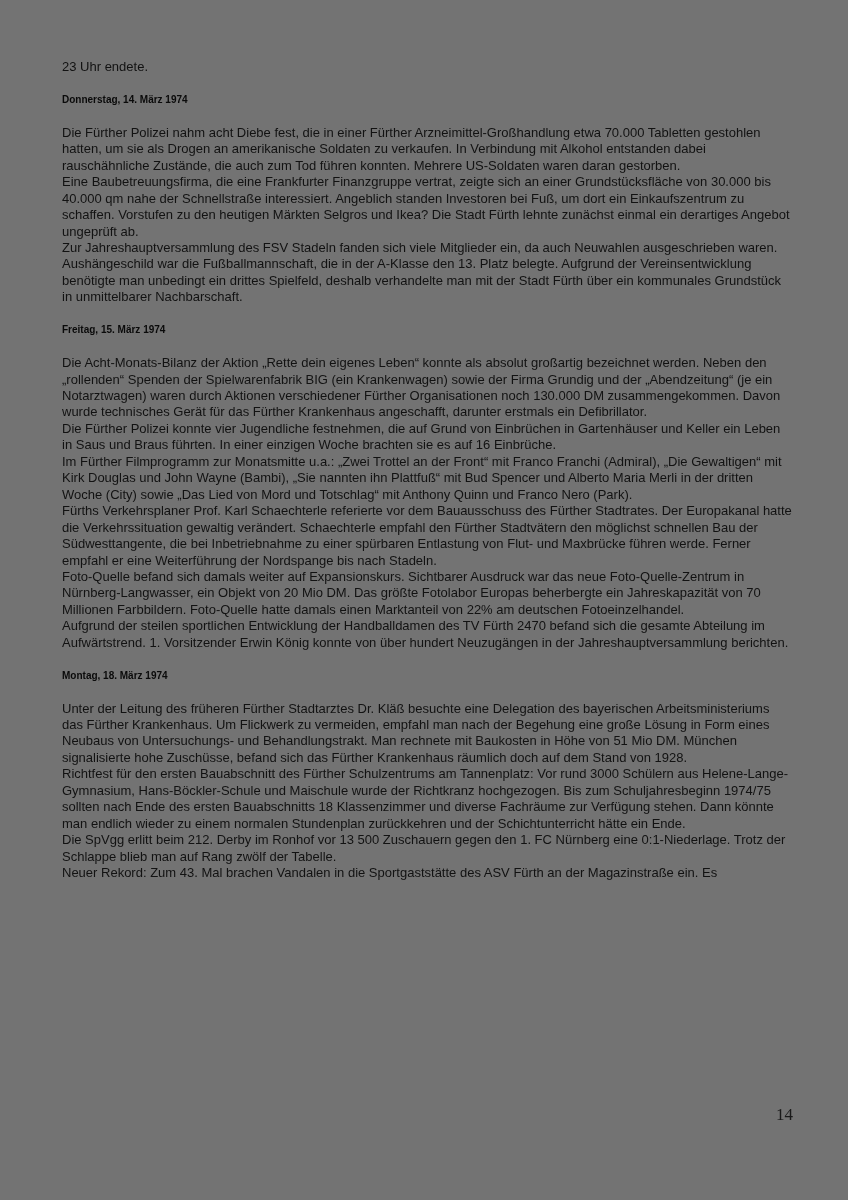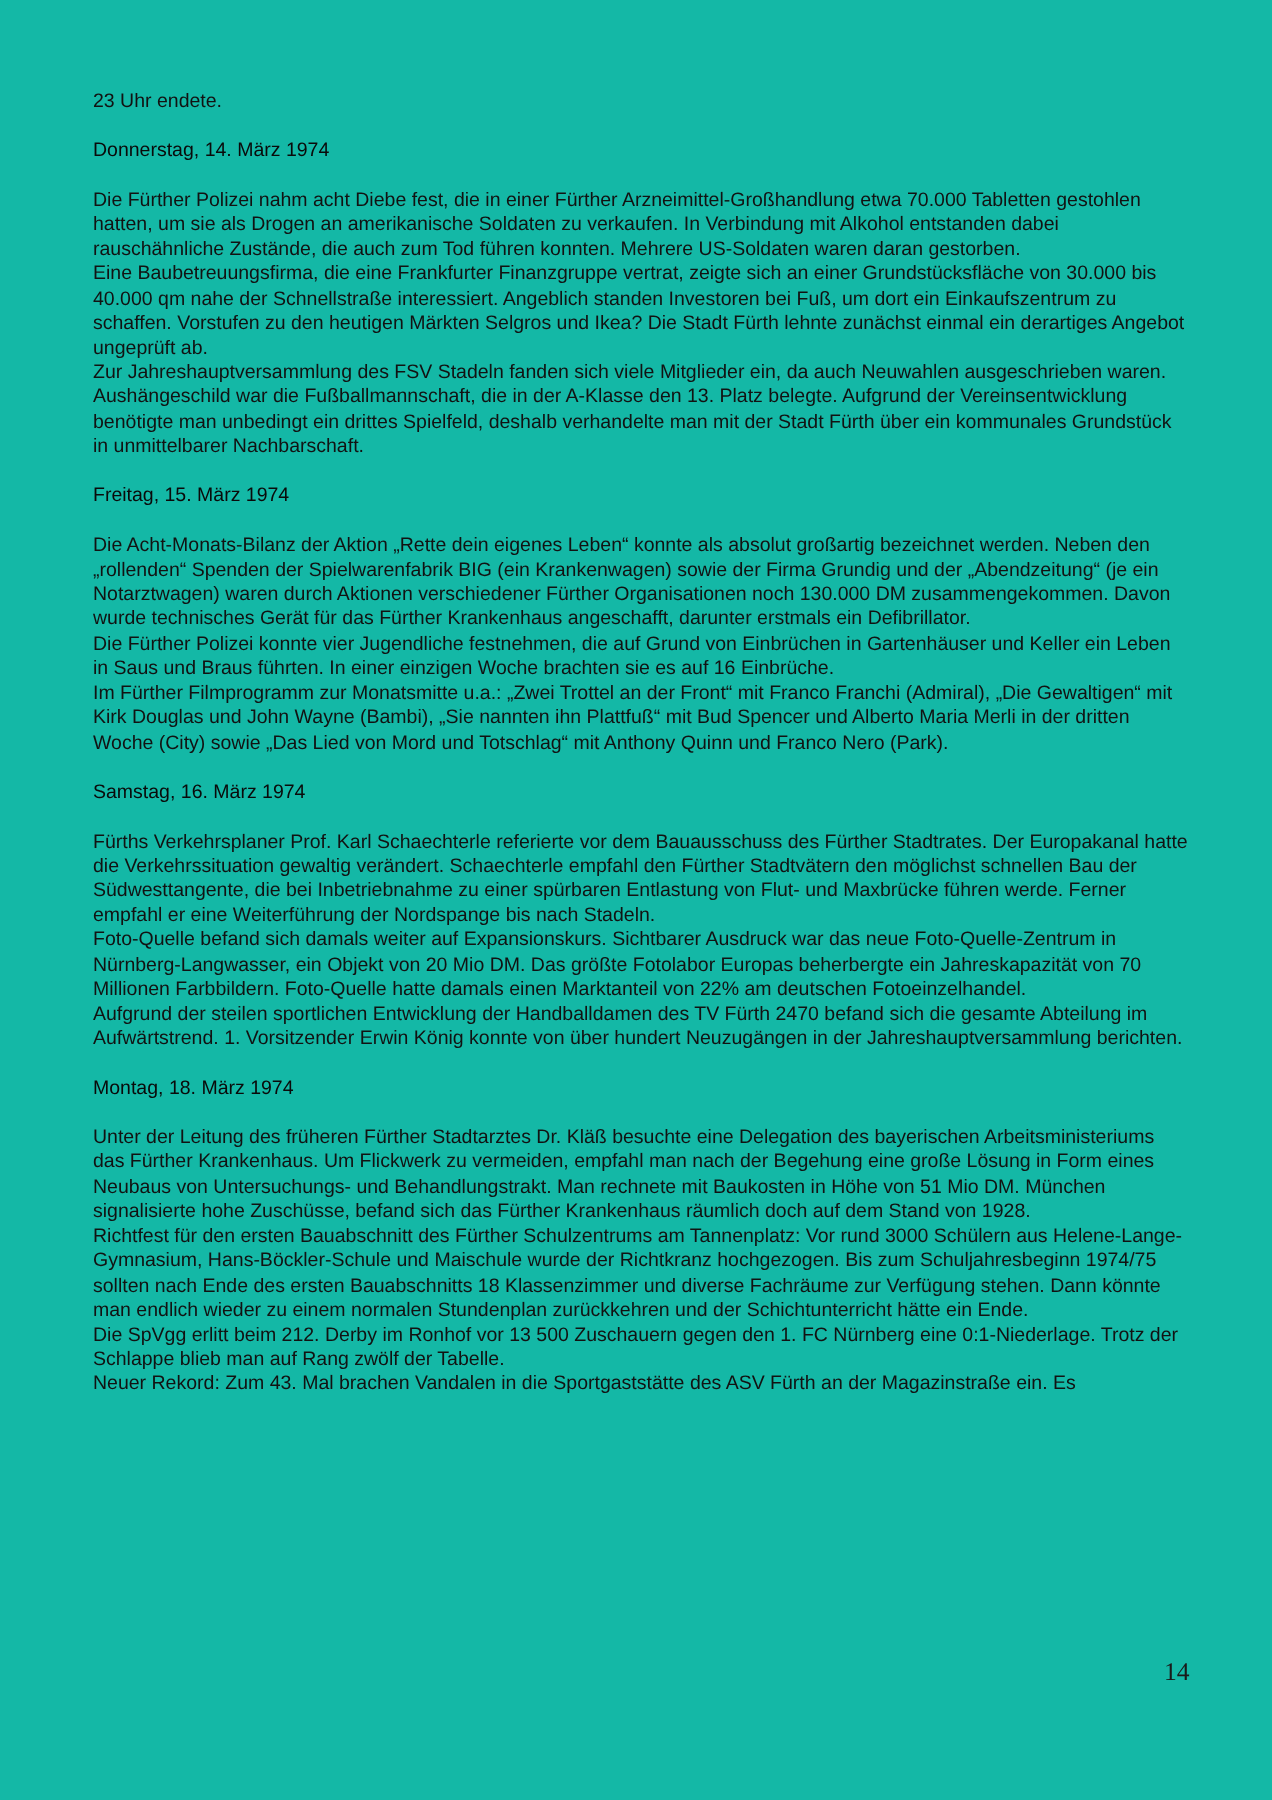--- a/index.html
+++ b/index.html
@@ -5,44 +5,44 @@
 <style>
   html, body {
     margin: 0;
     padding: 0;
     background: #ffffff;
   }
   .page {
     position: relative;
     width: 848px;
     height: 1200px;
-    background: #14b8a6;
+    background: #737373;
     overflow: hidden;
     font-family: "Liberation Sans", sans-serif;
     color: #121212;
   }
   .content {
     position: absolute;
     left: 62px;
     top: 59px;
     width: 731px;
     font-size: 13px;
     line-height: 16.45px;
     text-align: left;
   }
   .content p.para {
     margin: 0;
     padding: 0;
   }
   .content h2.heading {
     margin: 16.45px 0;
     padding: 0;
-    font-size: 13px;
+    font-size: 10px;
     line-height: 16.45px;
-    font-weight: normal;
+    font-weight: bold;
     color: #0a0a0a;
   }
   .page-number {
     position: absolute;
     left: 62px;
     top: 1105px;
     width: 731px;
     text-align: right;
     font-family: "Liberation Serif", serif;
     font-size: 17px;
@@ -56,21 +56,20 @@
   <div class="content">
       <p class="para">23 Uhr endete.</p>
       <h2 class="heading">Donnerstag, 14. März 1974</h2>
       <p class="para">Die Fürther Polizei nahm acht Diebe fest, die in einer Fürther Arzneimittel-Großhandlung etwa 70.000 Tabletten gestohlen hatten, um sie als Drogen an amerikanische Soldaten zu verkaufen. In Verbindung mit Alkohol entstanden dabei rauschähnliche Zustände, die auch zum Tod führen konnten. Mehrere US-Soldaten waren daran gestorben.</p>
       <p class="para">Eine Baubetreuungsfirma, die eine Frankfurter Finanzgruppe vertrat, zeigte sich an einer Grundstücksfläche von 30.000 bis 40.000 qm nahe der Schnellstraße interessiert. Angeblich standen Investoren bei Fuß, um dort ein Einkaufszentrum zu schaffen. Vorstufen zu den heutigen Märkten Selgros und Ikea? Die Stadt Fürth lehnte zunächst einmal ein derartiges Angebot ungeprüft ab.</p>
       <p class="para">Zur Jahreshauptversammlung des FSV Stadeln fanden sich viele Mitglieder ein, da auch Neuwahlen ausgeschrieben waren. Aushängeschild war die Fußballmannschaft, die in der A-Klasse den 13. Platz belegte. Aufgrund der Vereinsentwicklung benötigte man unbedingt ein drittes Spielfeld, deshalb verhandelte man mit der Stadt Fürth über ein kommunales Grundstück in unmittelbarer Nachbarschaft.</p>
       <h2 class="heading">Freitag, 15. März 1974</h2>
       <p class="para">Die Acht-Monats-Bilanz der Aktion „Rette dein eigenes Leben“ konnte als absolut großartig bezeichnet werden. Neben den „rollenden“ Spenden der Spielwarenfabrik BIG (ein Krankenwagen) sowie der Firma Grundig und der „Abendzeitung“ (je ein Notarztwagen) waren durch Aktionen verschiedener Fürther Organisationen noch 130.000 DM zusammengekommen. Davon wurde technisches Gerät für das Fürther Krankenhaus angeschafft, darunter erstmals ein Defibrillator.</p>
       <p class="para">Die Fürther Polizei konnte vier Jugendliche festnehmen, die auf Grund von Einbrüchen in Gartenhäuser und Keller ein Leben in Saus und Braus führten. In einer einzigen Woche brachten sie es auf 16 Einbrüche.</p>
       <p class="para">Im Fürther Filmprogramm zur Monatsmitte u.a.: „Zwei Trottel an der Front“ mit Franco Franchi (Admiral), „Die Gewaltigen“ mit Kirk Douglas und John Wayne (Bambi), „Sie nannten ihn Plattfuß“ mit Bud Spencer und Alberto Maria Merli in der dritten Woche (City) sowie „Das Lied von Mord und Totschlag“ mit Anthony Quinn und Franco Nero (Park).</p>
-      <h2 class="heading">Samstag, 16. März 1974</h2>
       <p class="para">Fürths Verkehrsplaner Prof. Karl Schaechterle referierte vor dem Bauausschuss des Fürther Stadtrates. Der Europakanal hatte die Verkehrssituation gewaltig verändert. Schaechterle empfahl den Fürther Stadtvätern den möglichst schnellen Bau der Südwesttangente, die bei Inbetriebnahme zu einer spürbaren Entlastung von Flut- und Maxbrücke führen werde. Ferner empfahl er eine Weiterführung der Nordspange bis nach Stadeln.</p>
       <p class="para">Foto-Quelle befand sich damals weiter auf Expansionskurs. Sichtbarer Ausdruck war das neue Foto-Quelle-Zentrum in Nürnberg-Langwasser, ein Objekt von 20 Mio DM. Das größte Fotolabor Europas beherbergte ein Jahreskapazität von 70 Millionen Farbbildern. Foto-Quelle hatte damals einen Marktanteil von 22% am deutschen Fotoeinzelhandel.</p>
       <p class="para">Aufgrund der steilen sportlichen Entwicklung der Handballdamen des TV Fürth 2470 befand sich die gesamte Abteilung im Aufwärtstrend. 1. Vorsitzender Erwin König konnte von über hundert Neuzugängen in der Jahreshauptversammlung berichten.</p>
       <h2 class="heading">Montag, 18. März 1974</h2>
       <p class="para">Unter der Leitung des früheren Fürther Stadtarztes Dr. Kläß besuchte eine Delegation des bayerischen Arbeitsministeriums das Fürther Krankenhaus. Um Flickwerk zu vermeiden, empfahl man nach der Begehung eine große Lösung in Form eines Neubaus von Untersuchungs- und Behandlungstrakt. Man rechnete mit Baukosten in Höhe von 51 Mio DM. München signalisierte hohe Zuschüsse, befand sich das Fürther Krankenhaus räumlich doch auf dem Stand von 1928.</p>
       <p class="para">Richtfest für den ersten Bauabschnitt des Fürther Schulzentrums am Tannenplatz: Vor rund 3000 Schülern aus Helene-Lange-Gymnasium, Hans-Böckler-Schule und Maischule wurde der Richtkranz hochgezogen. Bis zum Schuljahresbeginn 1974/75 sollten nach Ende des ersten Bauabschnitts 18 Klassenzimmer und diverse Fachräume zur Verfügung stehen. Dann könnte man endlich wieder zu einem normalen Stundenplan zurückkehren und der Schichtunterricht hätte ein Ende.</p>
       <p class="para">Die SpVgg erlitt beim 212. Derby im Ronhof vor 13 500 Zuschauern gegen den 1. FC Nürnberg eine 0:1-Niederlage. Trotz der Schlappe blieb man auf Rang zwölf der Tabelle.</p>
       <p class="para">Neuer Rekord: Zum 43. Mal brachen Vandalen in die Sportgaststätte des ASV Fürth an der Magazinstraße ein. Es</p>
     </div>
   <div class="page-number">14</div>

